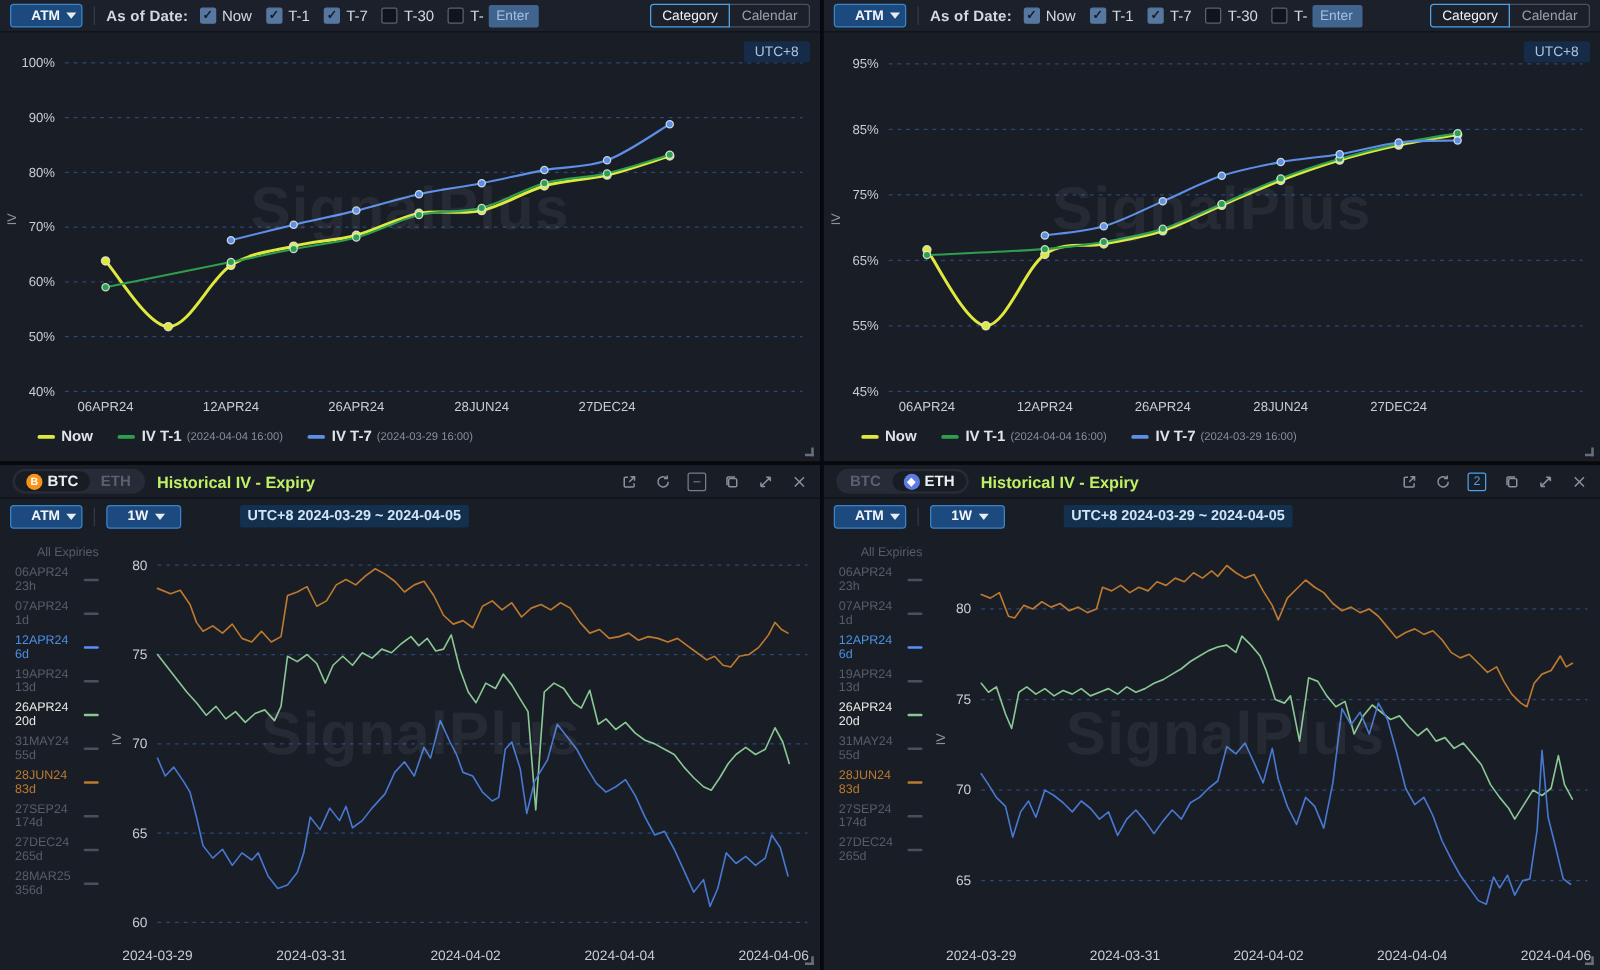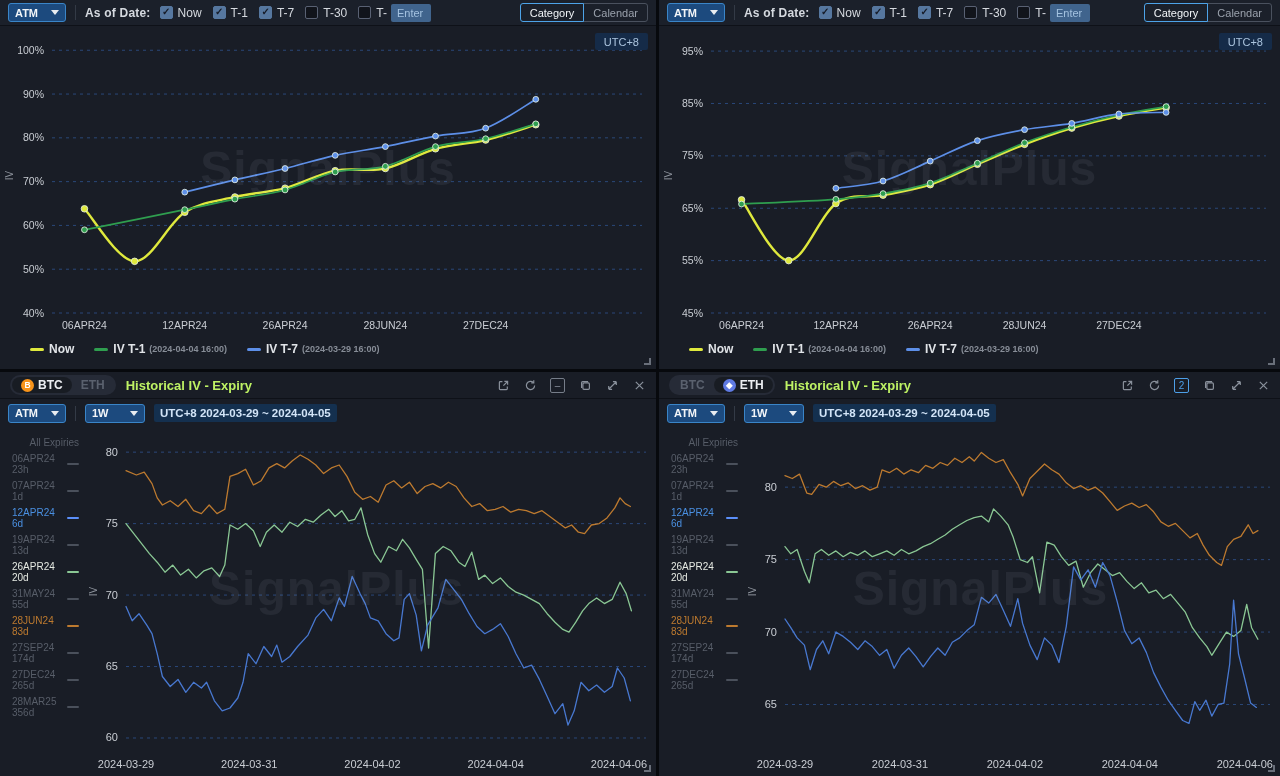--- a/index.html
+++ b/index.html
@@ -2,21 +2,21 @@
 <html><head>
 <meta charset="utf-8">
 <style>
   * { box-sizing: border-box; margin: 0; padding: 0; }
   html,body { width:1280px; height:776px; background:#07090d; font-family:"Liberation Sans", sans-serif; overflow:hidden; }
   .grid { width:1280px; height:776px; display:grid; grid-template-columns:656px 621px; grid-template-rows:369px 404px; gap:3px; }
   .panel { background:#191d26; position:relative; display:flex; flex-direction:column; overflow:hidden; }
 
   
   .thead { flex:0 0 26px; display:flex; align-items:center; gap:9px; padding:0 8px; background:#1b202a; border-bottom:1px solid #0e1118; }
-  .select { display:flex; align-items:center; justify-content:space-between; height:19px; background:#1c4a7e; border:1px solid #3a85c8; border-radius:3px; color:#f2f5f8; font-size:11px; font-weight:bold; padding:0 6px; cursor:pointer; }
+  .select { display:flex; align-items:center; justify-content:space-between; height:19px; background:#1c4a7e; border:1px solid #3a85c8; border-radius:3px; color:#f2f5f8; font-size:11px; font-weight:bold; padding:0 16px; cursor:pointer; }
   .select.w-atm { width:58px; }
   .select.w-1w { width:60px; }
   .caret { width:0; height:0; border-left:4px solid transparent; border-right:4px solid transparent; border-top:5px solid #e8edf2; margin-left:5px; }
   .vdiv { width:1px; height:15px; background:#333a46; }
   .asof { color:#d5d9df; font-size:12px; font-weight:bold; letter-spacing:.2px; }
   .checks { display:flex; align-items:center; gap:11px; }
   .cb-item { display:flex; align-items:center; gap:5px; color:#d5d9df; font-size:12px; cursor:pointer; }
   .cb { width:13px; height:13px; border-radius:2px; background:#11141b; border:1px solid #596173; position:relative; }
   .cb.on { background:#56779f; border-color:#56779f; }
   .cb.on::after { content:"\2713"; position:absolute; left:1.5px; top:-1px; font-size:10px; font-weight:bold; color:#151a26; }
@@ -29,36 +29,36 @@
 
   
   .chartwrap { flex:1; position:relative; }
   .chartwrap svg, .bchart svg { position:absolute; inset:0; width:100%; height:100%; overflow:visible; }
   .watermark { position:absolute; left:50%; top:46%; transform:translate(-50%,-50%); font-size:48px; font-weight:bold; letter-spacing:1px; color:rgba(214,224,238,0.07); white-space:nowrap; pointer-events:none; z-index:1; }
   .tzbadge { position:absolute; top:7px; right:8px; background:#152b48; color:#abc4de; font-size:11px; padding:2.5px 9px; border-radius:2px; z-index:2; }
   .legend { flex:0 0 34px; display:flex; align-items:flex-start; padding:7px 0 0 30px; gap:20px; }
   .lg-item { display:flex; align-items:center; gap:5px; cursor:pointer; }
   .lg-dash { width:14px; height:3px; border-radius:2px; }
   .lg-name { color:#e1e4e8; font-size:12px; font-weight:bold; }
-  .lg-suffix { color:#878d97; font-size:9px; margin-left:-1px;font-weight:bold; }
+  .lg-suffix { color:#878d97; font-size:9px; margin-left:-1px; }
   .corner { position:absolute; right:5px; bottom:4px; width:7px; height:7px; border-right:2px solid #848b96; border-bottom:2px solid #848b96; opacity:.75; }
 
   
   .btitle { flex:0 0 27px; display:flex; align-items:center; gap:10px; padding:0 10px; border-bottom:1px solid #0e1118; }
   .pill { display:flex; align-items:center; background:#262b37; border-radius:11px; padding:2px; }
   .pill-seg { display:flex; align-items:center; gap:4px; padding:1px 9px; border-radius:9px; font-size:12px; font-weight:bold; color:#5a616e; cursor:pointer; }
   .pill-seg.active { color:#eceef2; background:rgba(0,0,0,.35); }
   .coin { width:13px; height:13px; border-radius:50%; display:flex; align-items:center; justify-content:center; font-size:8.5px; font-weight:bold; color:#fff; }
   .btitle-title { color:#bef264; font-size:13px; font-weight:bold; }
   .bicons { margin-left:auto; display:flex; align-items:center; gap:13px; color:#8a919c; }
   .icon { width:14px; height:14px; display:flex; align-items:center; justify-content:center; cursor:pointer; }
   .nbadge { min-width:15px; height:15px; padding:0 2px; border:1px solid #767d89; border-radius:2px; font-size:10px; display:flex; align-items:center; justify-content:center; color:#8a919c; cursor:pointer; }
   .nbadge.active { border-color:#4d9fe8; color:#4d9fe8; }
   .btoolbar { flex:0 0 28px; display:flex; align-items:center; gap:9px; padding:0 8px; }
-  .range { background:#14304f; color:#d2e4f7; font-size:11.5px; font-weight:bold; padding:3px 6px; border-radius:2px; }
+  .range { background:#14304f; color:#d2e4f7; font-size:11.5px; font-weight:bold; padding:3px 6px; border-radius:2px;margin-left:38px; }
   .bbody { flex:1; display:flex; position:relative; }
   .expiries { flex:0 0 86px; padding:10px 0 0 12px; display:flex; flex-direction:column; gap:4px;align-items:flex-end; }
   .exp-item { display:flex; align-items:center; justify-content:space-between; padding-right:7px; font-size:10px; color:#575d68; cursor:pointer; line-height:11.5px; }
   .exp-dash { width:12px; height:2px; border-radius:1px; background:#4a505b; flex:0 0 auto; margin-left:3px; }
   .bchart { flex:1; position:relative; }
 </style>
 </head>
 <body>
 
 <div class="grid">

